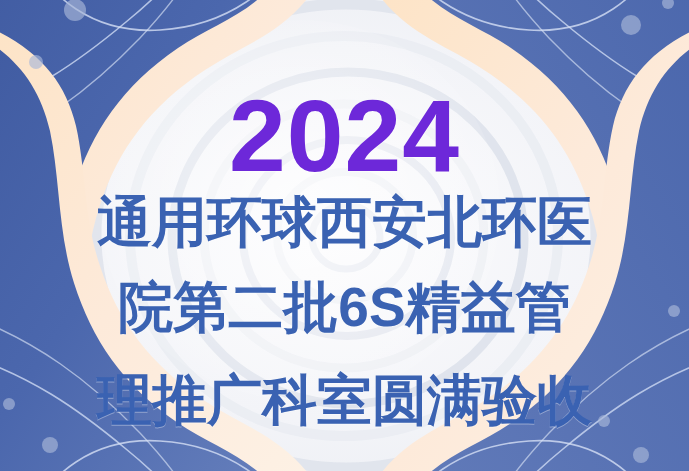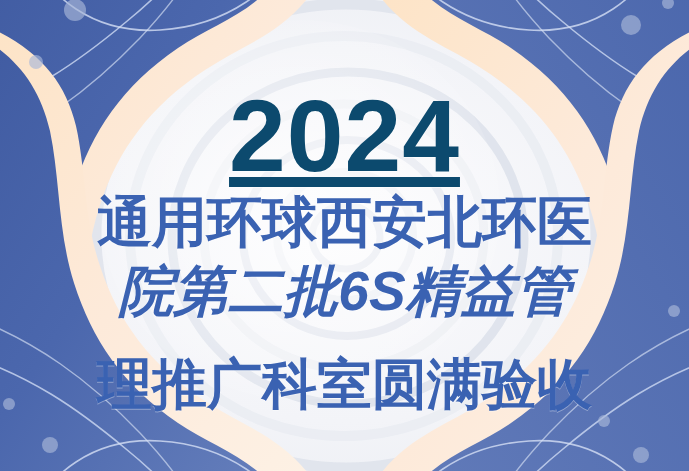--- a/index.html
+++ b/index.html
@@ -45,38 +45,37 @@
     justify-content: flex-start;
     z-index: 5;
   }
 
   #year {
     margin-top: 88px;
     font-size: 102px;
     line-height: 0.96;
     font-weight: 700;
     letter-spacing: 1px;
-    color: #0c4a6e;
+    color: #6d28d9;
     text-shadow: 0 1px 0 rgba(255,255,255,0.55);
     font-family: "Liberation Sans", "DejaVu Sans", sans-serif;
-    text-decoration: underline;
   }
 
   .cn-line {
     font-size: 55px;
     line-height: 1.0;
     font-weight: 700;
     color: #3a62b2;
     letter-spacing: 0px;
     white-space: nowrap;
     font-family: "Liberation Sans", "DejaVu Sans", sans-serif;
     text-shadow: 0 1px 0 rgba(255,255,255,0.35);
   }
   #cn-1 { margin-top: 9px; }
-  #cn-2 { margin-top: 14px; font-style: italic; }
+  #cn-2 { margin-top: 30px; }
   #cn-3 { margin-top: 38px; }
 </style>
 </head>
 <body>
 
 <div id="poster">
 
   <svg id="bg-svg" class="layer" viewBox="0 0 689 471" preserveAspectRatio="none">
     <defs>
 

